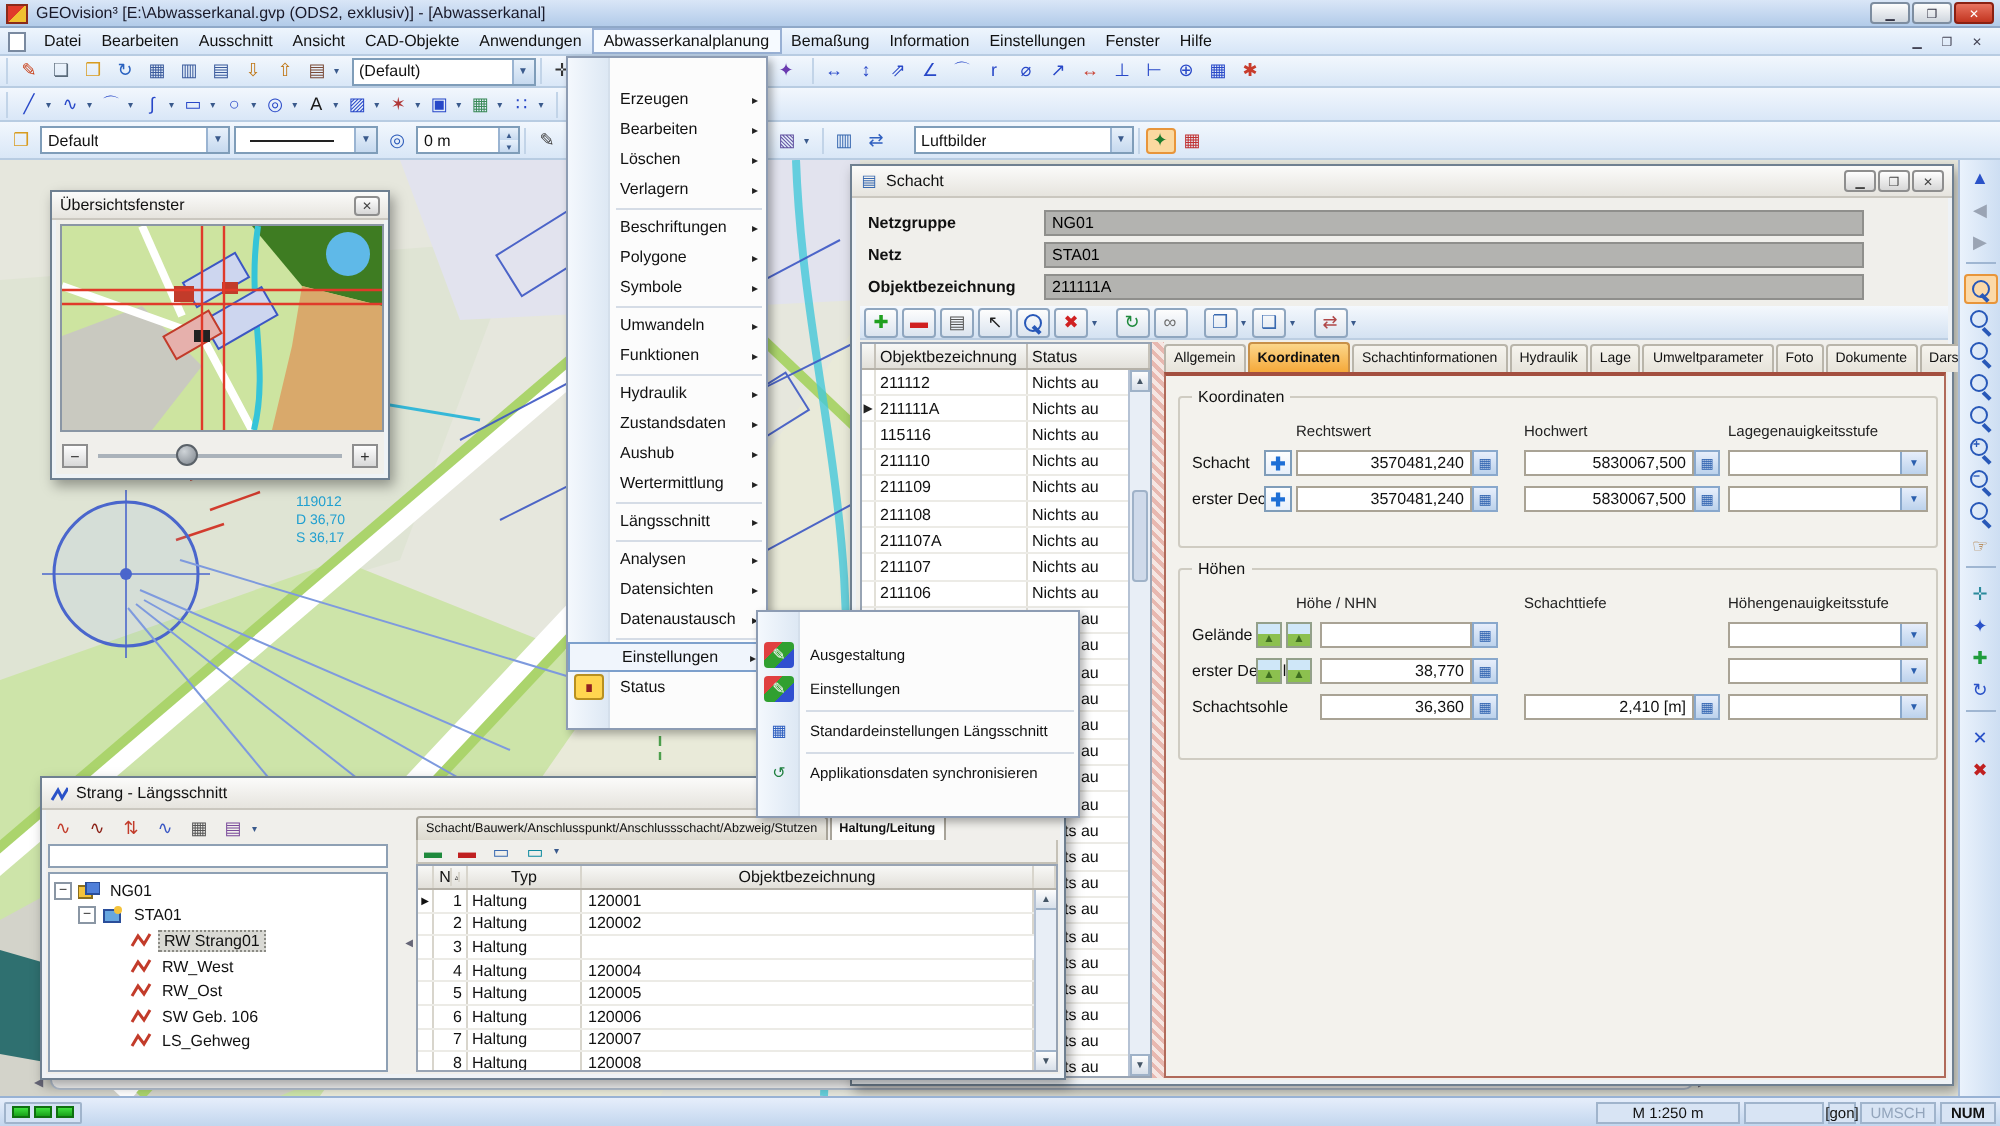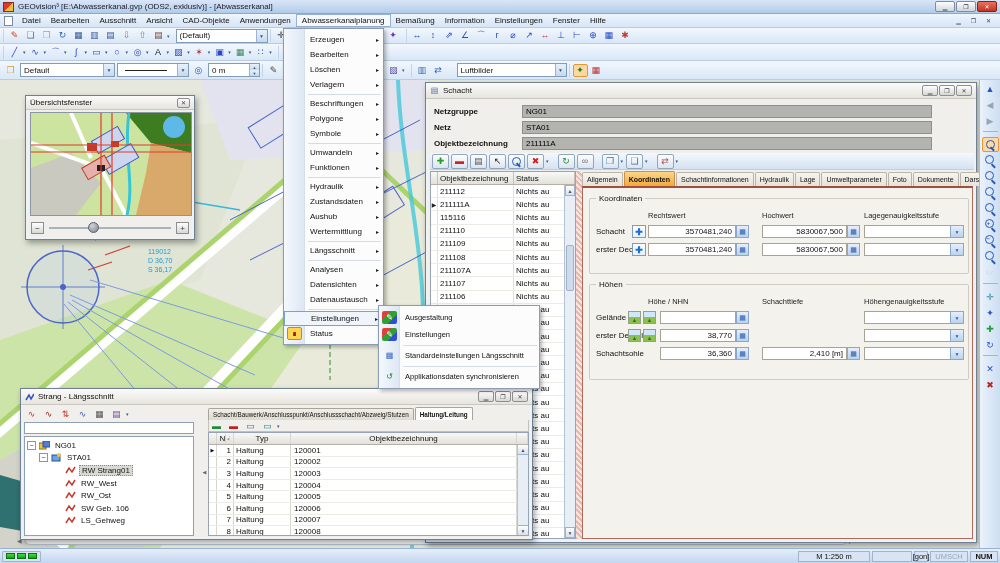--- a/index.html
+++ b/index.html
@@ -62,21 +62,21 @@
   
   .ovw{left:25px;top:95px;width:170px;height:145px;z-index:10}
   .ovw .wtitle{height:14px}
   .ovmap{position:absolute;left:4px;top:16px;width:162px;height:104px;border:1px solid #8a96a4;background:#cde4a0}
   .ovslider{position:absolute;left:0;bottom:2px;width:100%;height:18px;display:flex;align-items:center;padding:0 5px}
   .ovbtn{width:13px;height:12px;border:1px solid #8e8e8e;background:linear-gradient(#fdfdfd,#d8d8d8);display:flex;align-items:center;justify-content:center;font-size:8px;color:#333}
   .ovtrack{flex:1;height:2px;background:#aab2ba;margin:0 5px;position:relative}
   .ovthumb{position:absolute;left:32%;top:-5px;width:11px;height:11px;border-radius:50%;background:radial-gradient(circle at 35% 30%,#cfd4d8,#7d848c);border:1px solid #5a6168}
 
   
-  .pm{position:absolute;background:#fcfcfc;border:1px solid #8d9cb3;box-shadow:2px 2px 4px rgba(0,0,0,.3);z-index:80;padding:3px 0}
+  .pm{position:absolute;background:#fcfcfc;border:1px solid #8d9cb3;box-shadow:2px 2px 4px rgba(0,0,0,.3);z-index:80;padding:13px 0}
   .pm .strip{position:absolute;left:0;top:0;bottom:0;width:21px;background:linear-gradient(90deg,#f4f8fd,#dde8f4);border-right:1px solid #d4dfeb}
   .pm-item{position:relative;height:15px;display:flex;align-items:center;padding-left:26px;padding-right:4px;white-space:nowrap}
   .pm-item .arr{margin-left:auto;font-size:6px;color:#222}
   .pm-item.hl{border:1px solid #7da0cc;background:#f0f5fc}
   .pm-sep{height:4px;position:relative}
   .pm-sep::after{content:"";position:absolute;left:24px;right:2px;top:2px;border-top:1px solid #d5dce6}
   .pmico{position:absolute;left:3px;top:1px;width:15px;height:13px;display:flex;align-items:center;justify-content:center;font-size:8px;border-radius:2px}
   .ico-pens{background:linear-gradient(135deg,#e04040 33%,#30a030 33% 66%,#3050d0 66%);color:#fff}
   .ico-exit{background:#ffd54f;color:#902020;border:1px solid #b89020}
   .ico-grid{color:#3060c0}.ico-sync{color:#208040}
@@ -862,21 +862,20 @@
               <span class="hc0"></span>
               <span class="hc1">2</span>
               <span class="hc2">Haltung</span>
               <span class="hc3">120002</span>
               <span style="width: 11px; flex: 0 0 auto; border-right: none;"></span>
             </div>
             <div class="hrow">
               <span class="hc0"></span>
               <span class="hc1">3</span>
               <span class="hc2">Haltung</span>
-              <span class="hc3">120003</span>
               <span style="width: 11px; flex: 0 0 auto; border-right: none;"></span>
             </div>
             <div class="hrow">
               <span class="hc0"></span>
               <span class="hc1">4</span>
               <span class="hc2">Haltung</span>
               <span class="hc3">120004</span>
               <span style="width: 11px; flex: 0 0 auto; border-right: none;"></span>
             </div>
             <div class="hrow">

